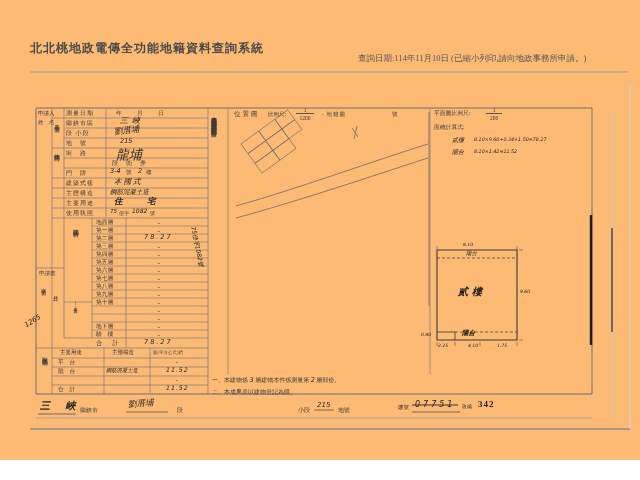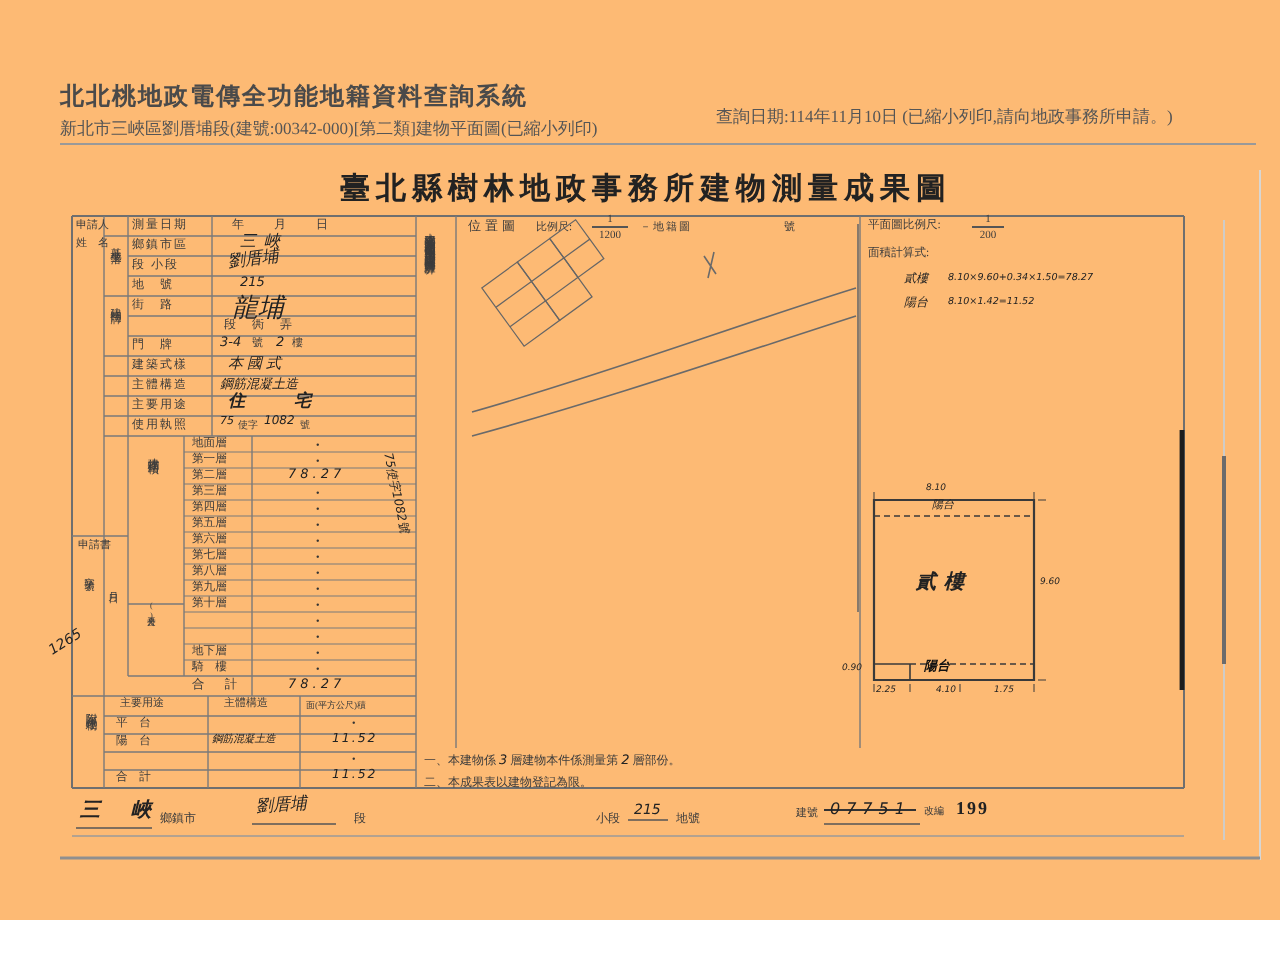--- a/index.html
+++ b/index.html
@@ -63,24 +63,22 @@
     <g stroke="#3a3a3a" fill="none">
       <path d="M437,250 H517 V340 H437 Z" stroke-width="1.1"></path>
       <path d="M437,258 H517" stroke-width="0.7" stroke-dasharray="3,2"></path>
       <path d="M455,332 H517" stroke-width="0.7" stroke-dasharray="3,2"></path>
       <path d="M437,332 H455 M455,332 V340" stroke-width="0.8"></path>
       <path d="M437,246 V250 M517,246 V250 M519,250 H523 M519,340 H523 M437,342 V346 M455,342 V346 M480,342 V346 M517,342 V346" stroke-width="0.5"></path>
     </g>
   </svg>
 
   <div class="t sys1" style="left:30px;top:42px;">北北桃地政電傳全功能地籍資料查詢系統</div>
-  <div class="t sys2" style="left:30px;top:60px;">新北市三峽區劉厝埔段(建號:00342-000)[第二類]建物平面圖(已縮小列印)</div>
   <div class="t sys2" style="left:358px;top:54px;">查詢日期:114年11月10日 (已縮小列印,請向地政事務所申請。)</div>
 
-  <div class="t doctitle" style="left:170px;top:88px;">臺北縣樹林地政事務所建物測量成果圖</div>
 
   <div class="t" style="left:38px;top:111px;font-size:5.5px;">申請人</div>
   <div class="t" style="left:38px;top:120px;font-size:5.5px;">姓　名</div>
 
   <div class="t lbl" style="left:66px;top:110px;">測量日期</div>
   <div class="t lbl" style="left:116px;top:110px;">年　　月　　日</div>
 
   <div class="t vt" style="left:54px;top:119px;height:28px;font-size:5.5px;">基地坐落</div>
   <div class="t lbl" style="left:66px;top:120px;">鄉鎮市區</div>
   <div class="t hand" style="left:120px;top:117px;font-size:8px;letter-spacing:4px;text-align:center;">三峽</div>
@@ -209,15 +207,15 @@
   <div class="t hand" style="left:40px;top:401px;font-size:10px;font-weight:bold;letter-spacing:6px;">三 峽</div>
   <div class="t" style="left:80px;top:407px;font-size:6px;">鄉鎮市</div>
   <div class="t hand" style="left:128px;top:399px;font-size:8.5px;transform:rotate(-4deg);">劉厝埔</div>
   <div class="t" style="left:177px;top:407px;font-size:6px;">段</div>
   <div class="t" style="left:298px;top:407px;font-size:6px;">小段</div>
   <div class="t hand" style="left:317px;top:402px;font-size:7px;">215</div>
   <div class="t" style="left:338px;top:407px;font-size:6px;">地號</div>
   <div class="t" style="left:398px;top:405px;font-size:5.5px;">建號</div>
   <div class="t hand" style="left:415px;top:401px;font-size:8px;letter-spacing:3px;">07751</div>
   <div class="t" style="left:462px;top:404px;font-size:5px;">改編</div>
-  <div class="t" style="left:478px;top:400px;font-size:9px;font-weight:bold;letter-spacing:1px;color:#222;">199</div>
+  <div class="t" style="left:478px;top:400px;font-size:9px;font-weight:bold;letter-spacing:1px;color:#222;">342</div>
 
 </div>
 
 </body></html>

